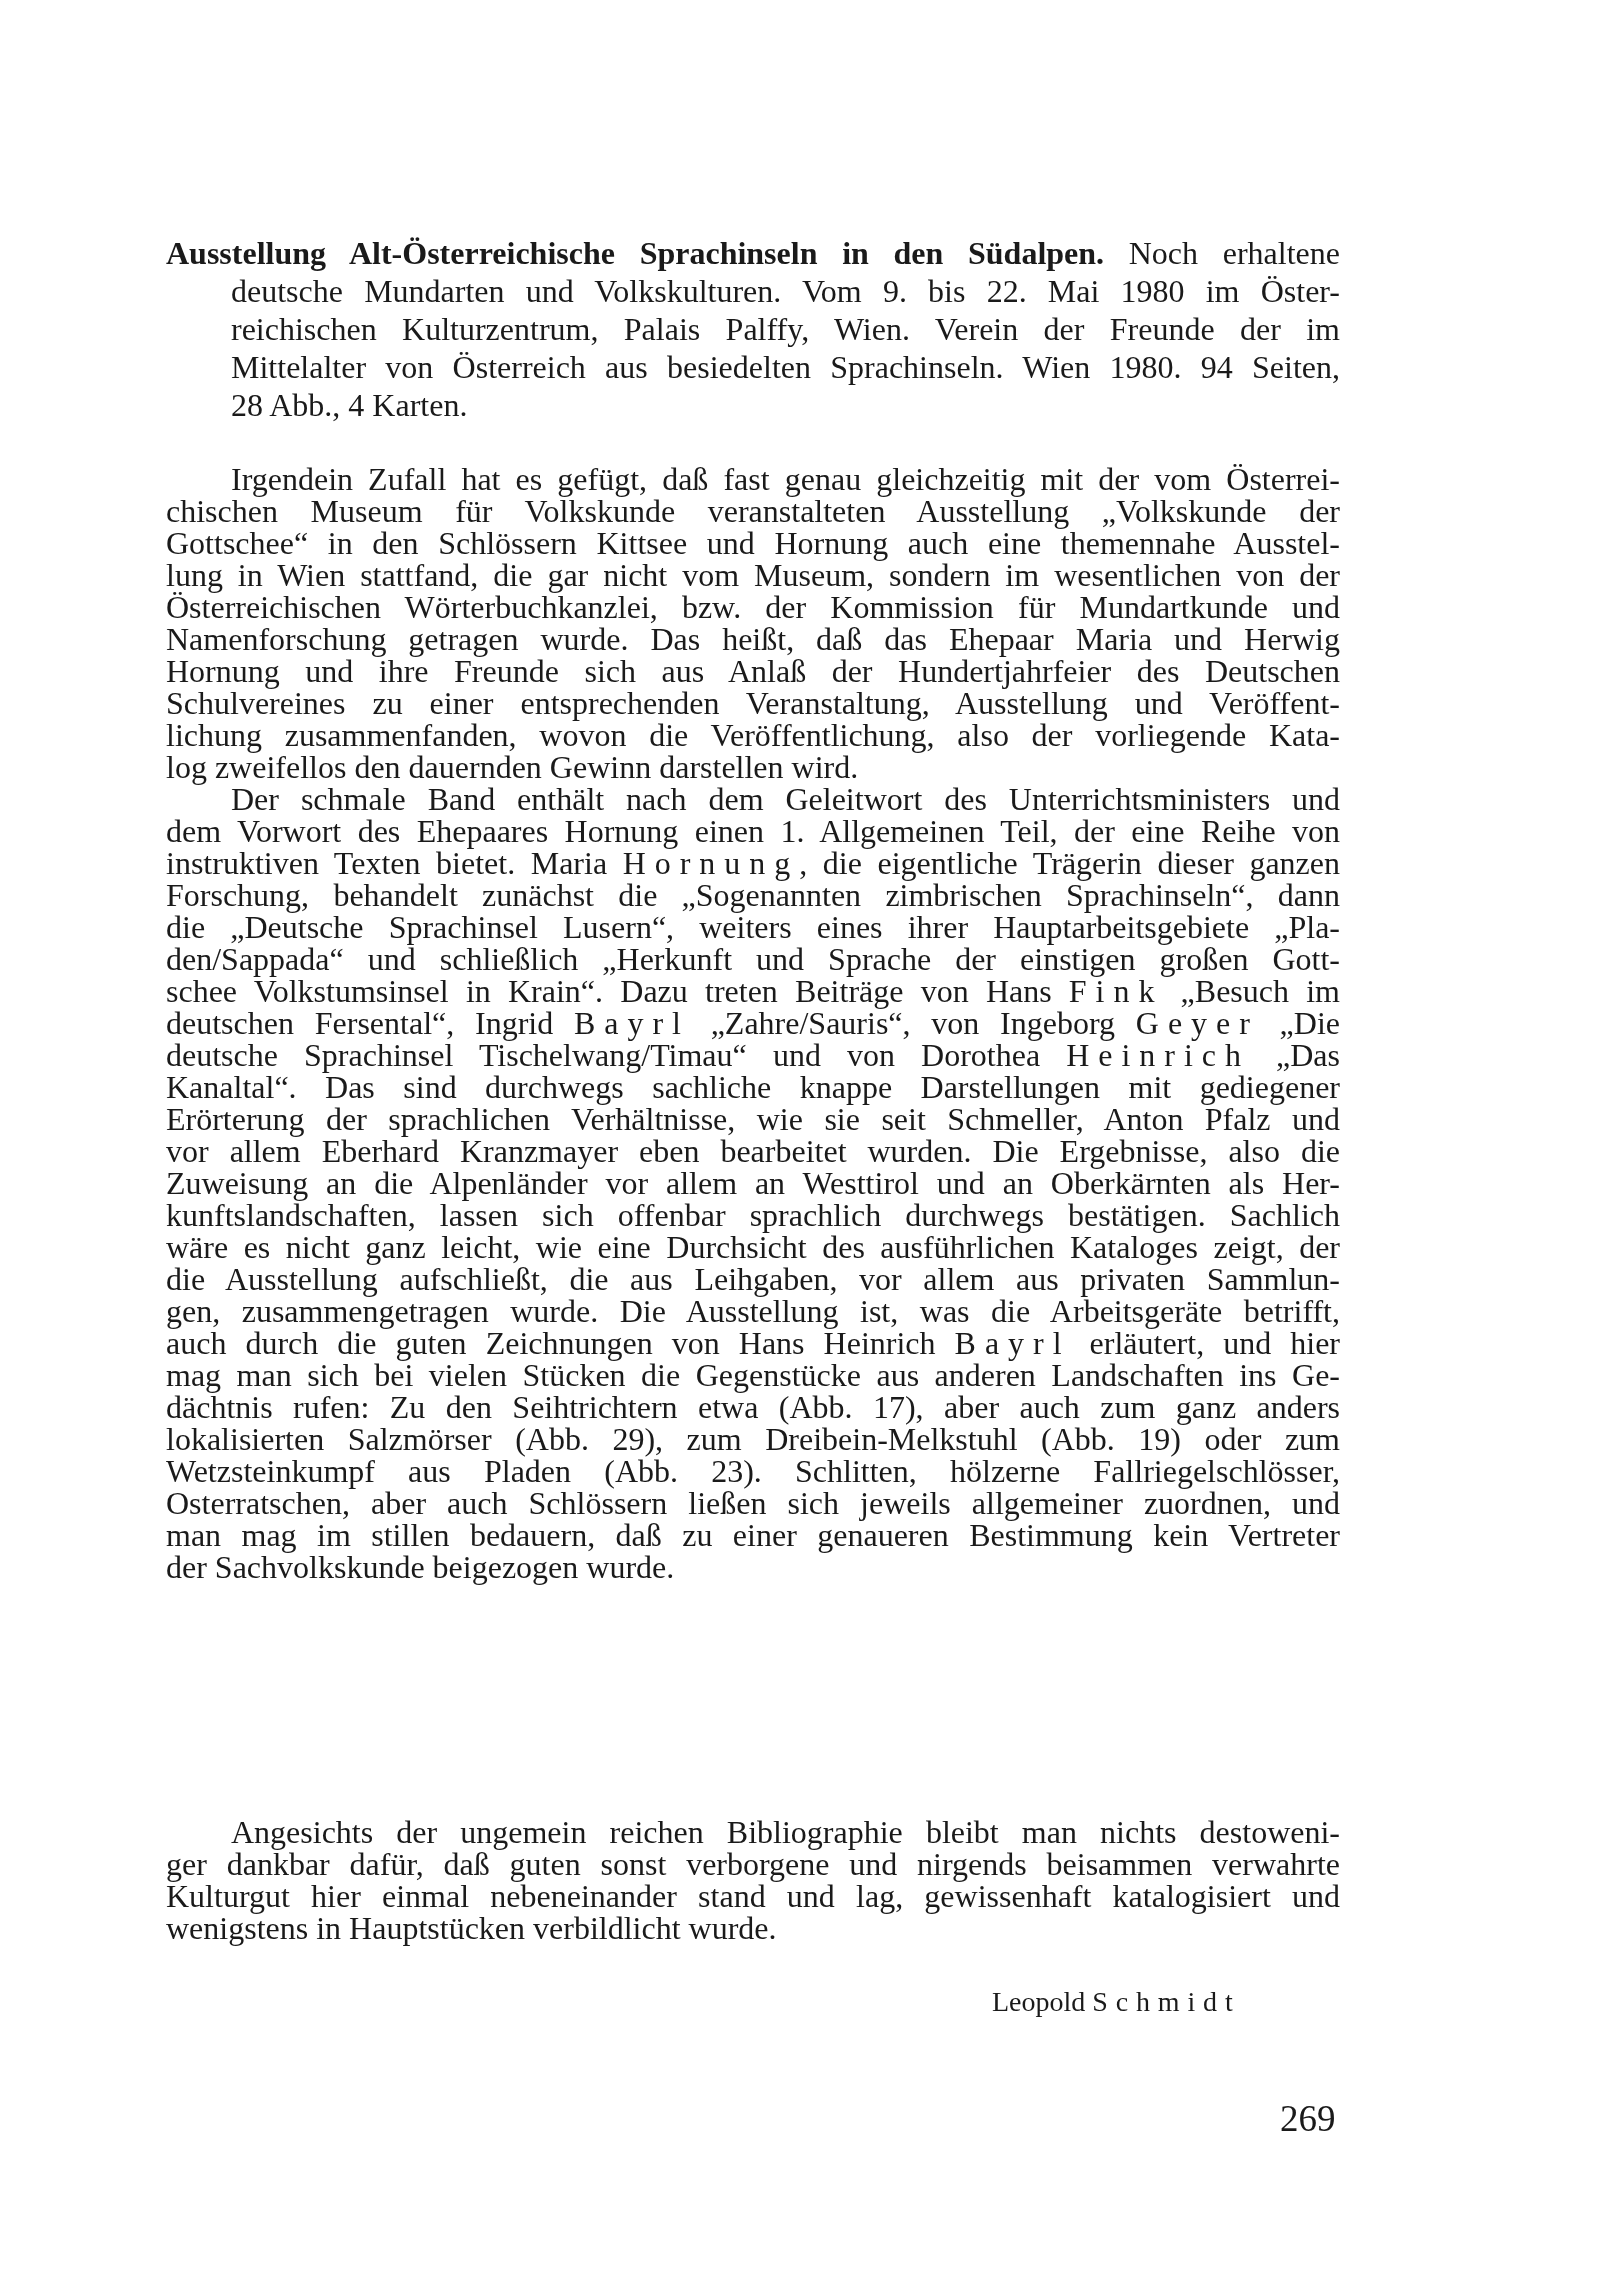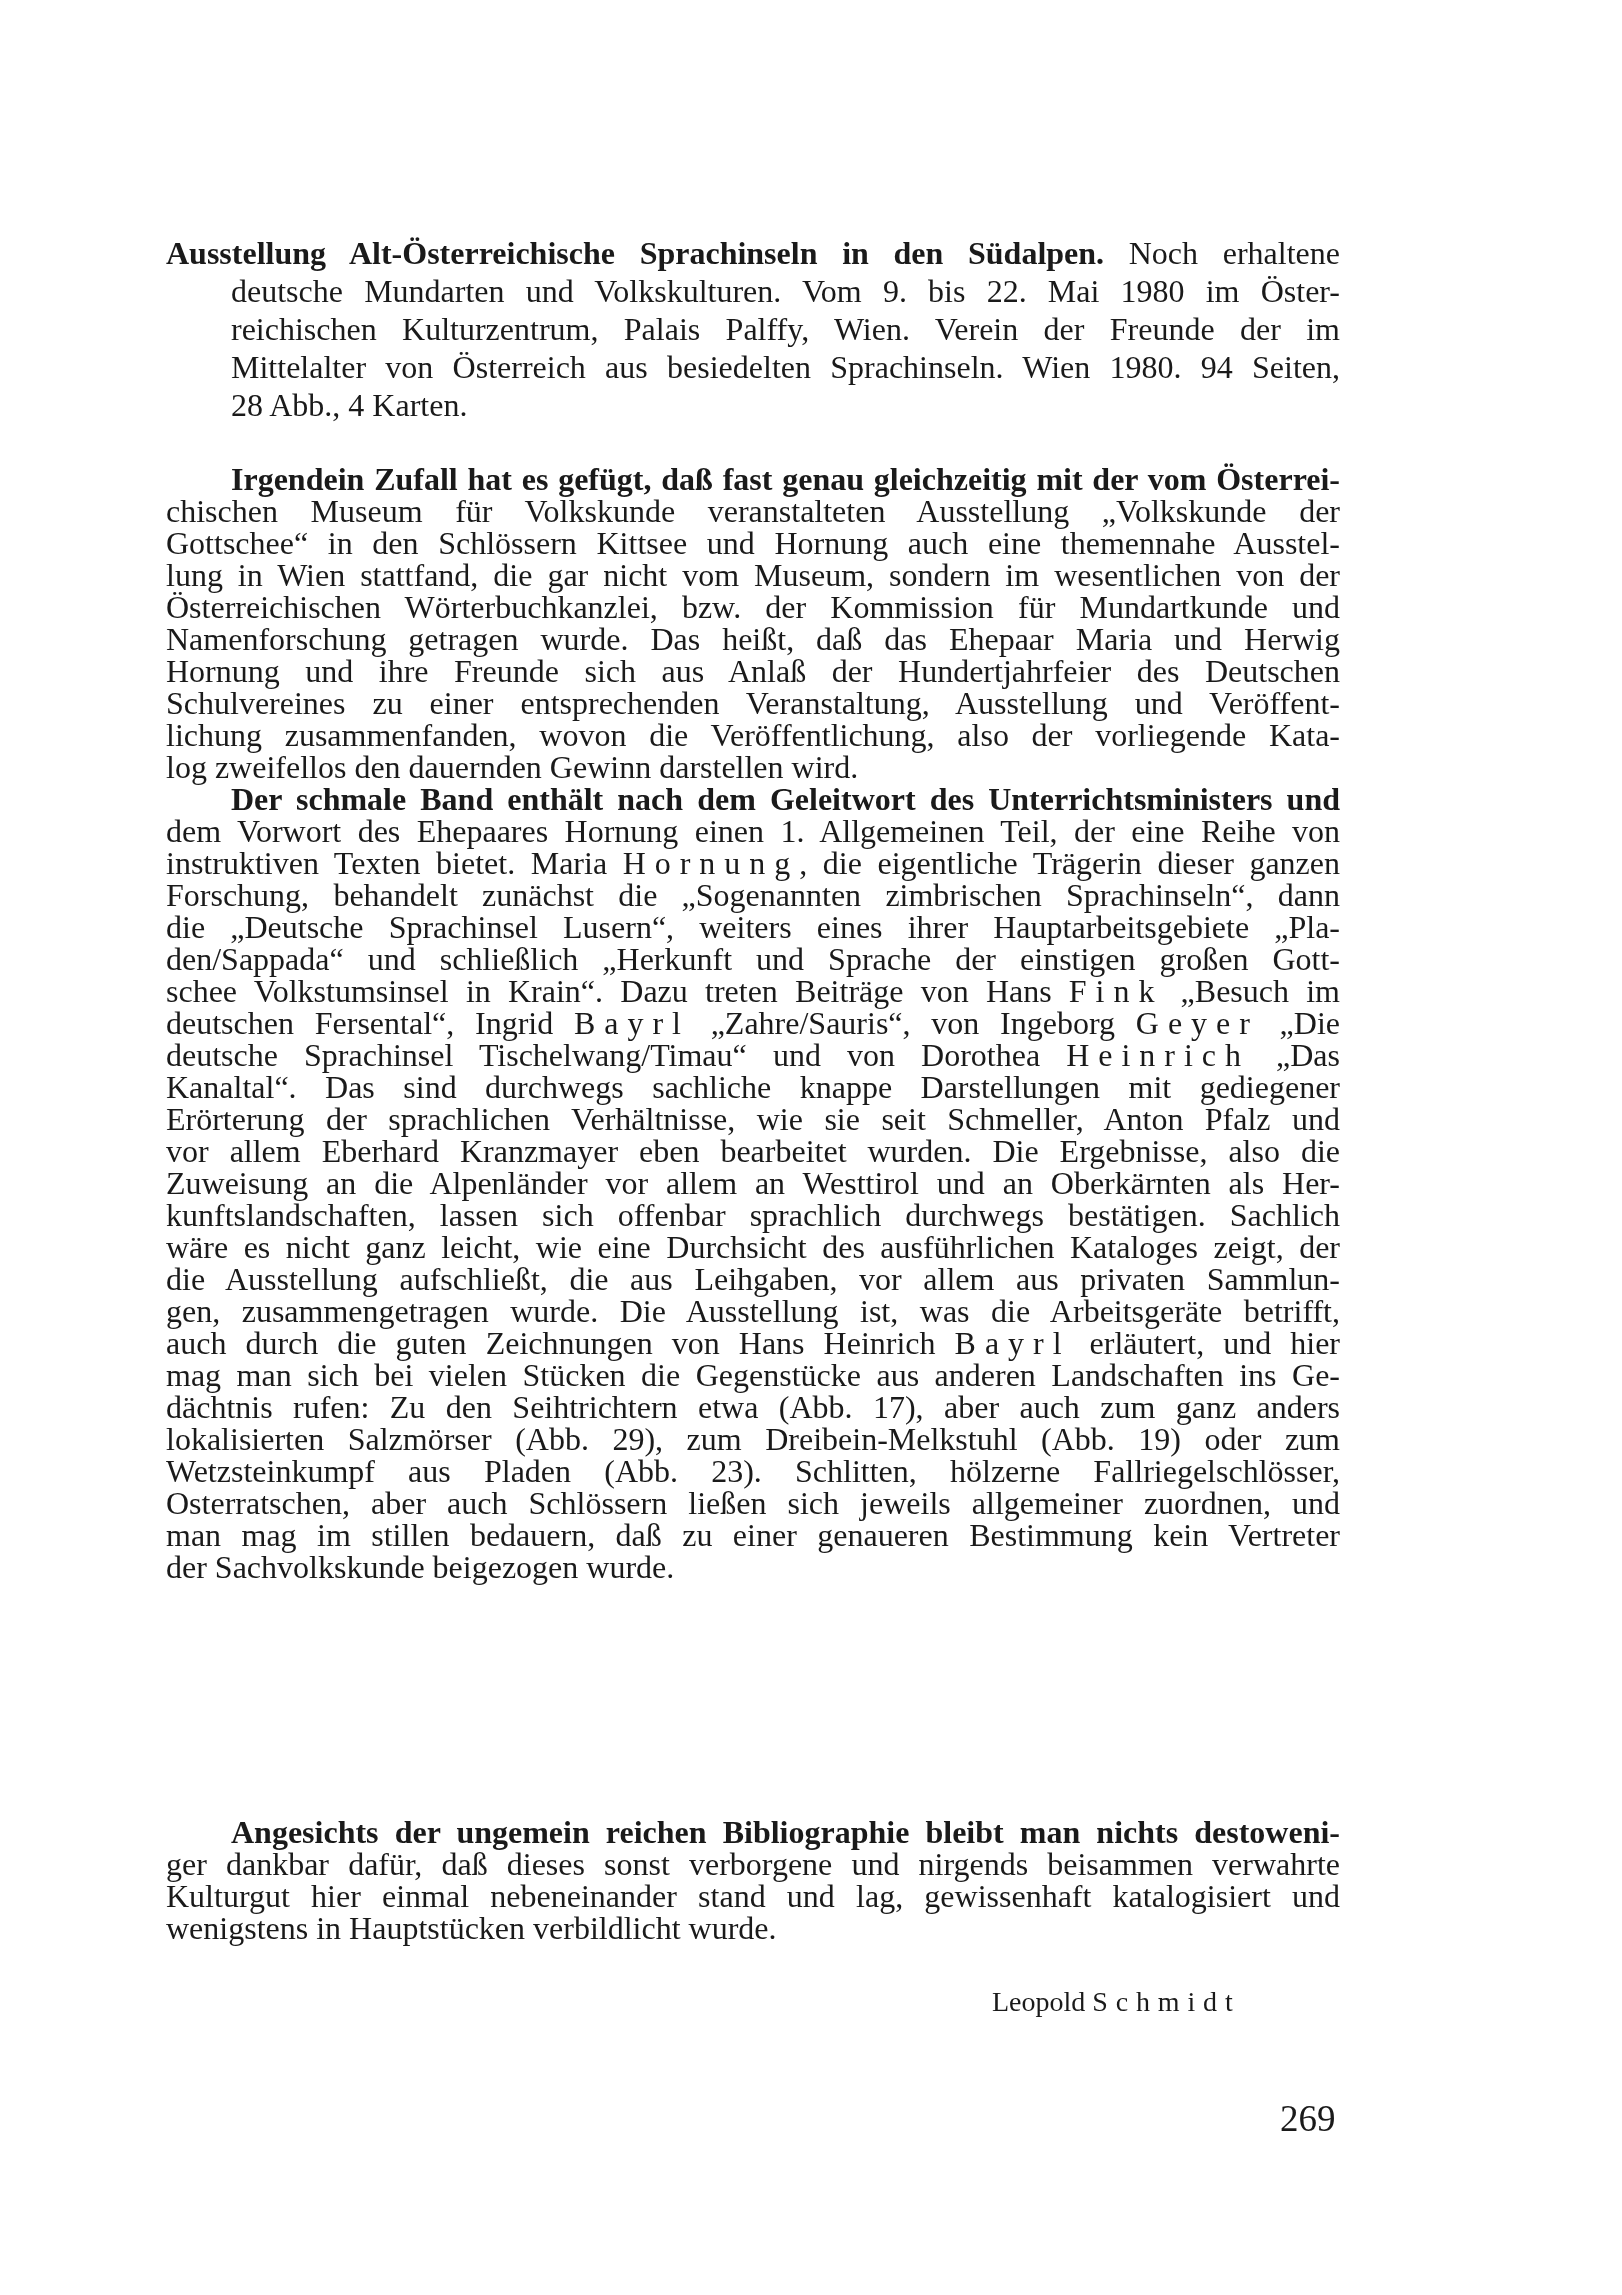--- a/index.html
+++ b/index.html
@@ -56,21 +56,20 @@
   }
   
   .body1 {
     top: 463px;
   }
   .body3 {
     top: 1816px;
   }
   .indent {
     padding-left: 65px;
-    font-weight: bold;
   }
   .spaced {
     letter-spacing: 0.28em;
   }
   .signature {
     position: absolute;
     left: 992px;
     top: 1986px;
     font-size: 28px;
     line-height: 32px;
@@ -136,21 +135,21 @@
       <span class="line">lokalisierten Salzmörser (Abb. 29), zum Dreibein-Melkstuhl (Abb. 19) oder zum</span>
       <span class="line">Wetzsteinkumpf aus Pladen (Abb. 23). Schlitten, hölzerne Fallriegelschlösser,</span>
       <span class="line">Osterratschen, aber auch Schlössern ließen sich jeweils allgemeiner zuordnen, und</span>
       <span class="line">man mag im stillen bedauern, daß zu einer genaueren Bestimmung kein Vertreter</span>
       <span class="line last">der Sachvolkskunde beigezogen wurde.</span>
     </div>
   </div>
 
   <div class="block body3">
     <span class="line indent">Angesichts der ungemein reichen Bibliographie bleibt man nichts destoweni-</span>
-    <span class="line">ger dankbar dafür, daß dieses sonst verborgene und nirgends beisammen verwahrte</span>
+    <span class="line">ger dankbar dafür, daß guten sonst verborgene und nirgends beisammen verwahrte</span>
     <span class="line">Kulturgut hier einmal nebeneinander stand und lag, gewissenhaft katalogisiert und</span>
     <span class="line last">wenigstens in Hauptstücken verbildlicht wurde.</span>
   </div>
 
   <div class="signature"><span>Leopold </span><span class="spaced">Schmidt</span></div>
 
   <div class="page-number">269</div>
 
 </div>
 

